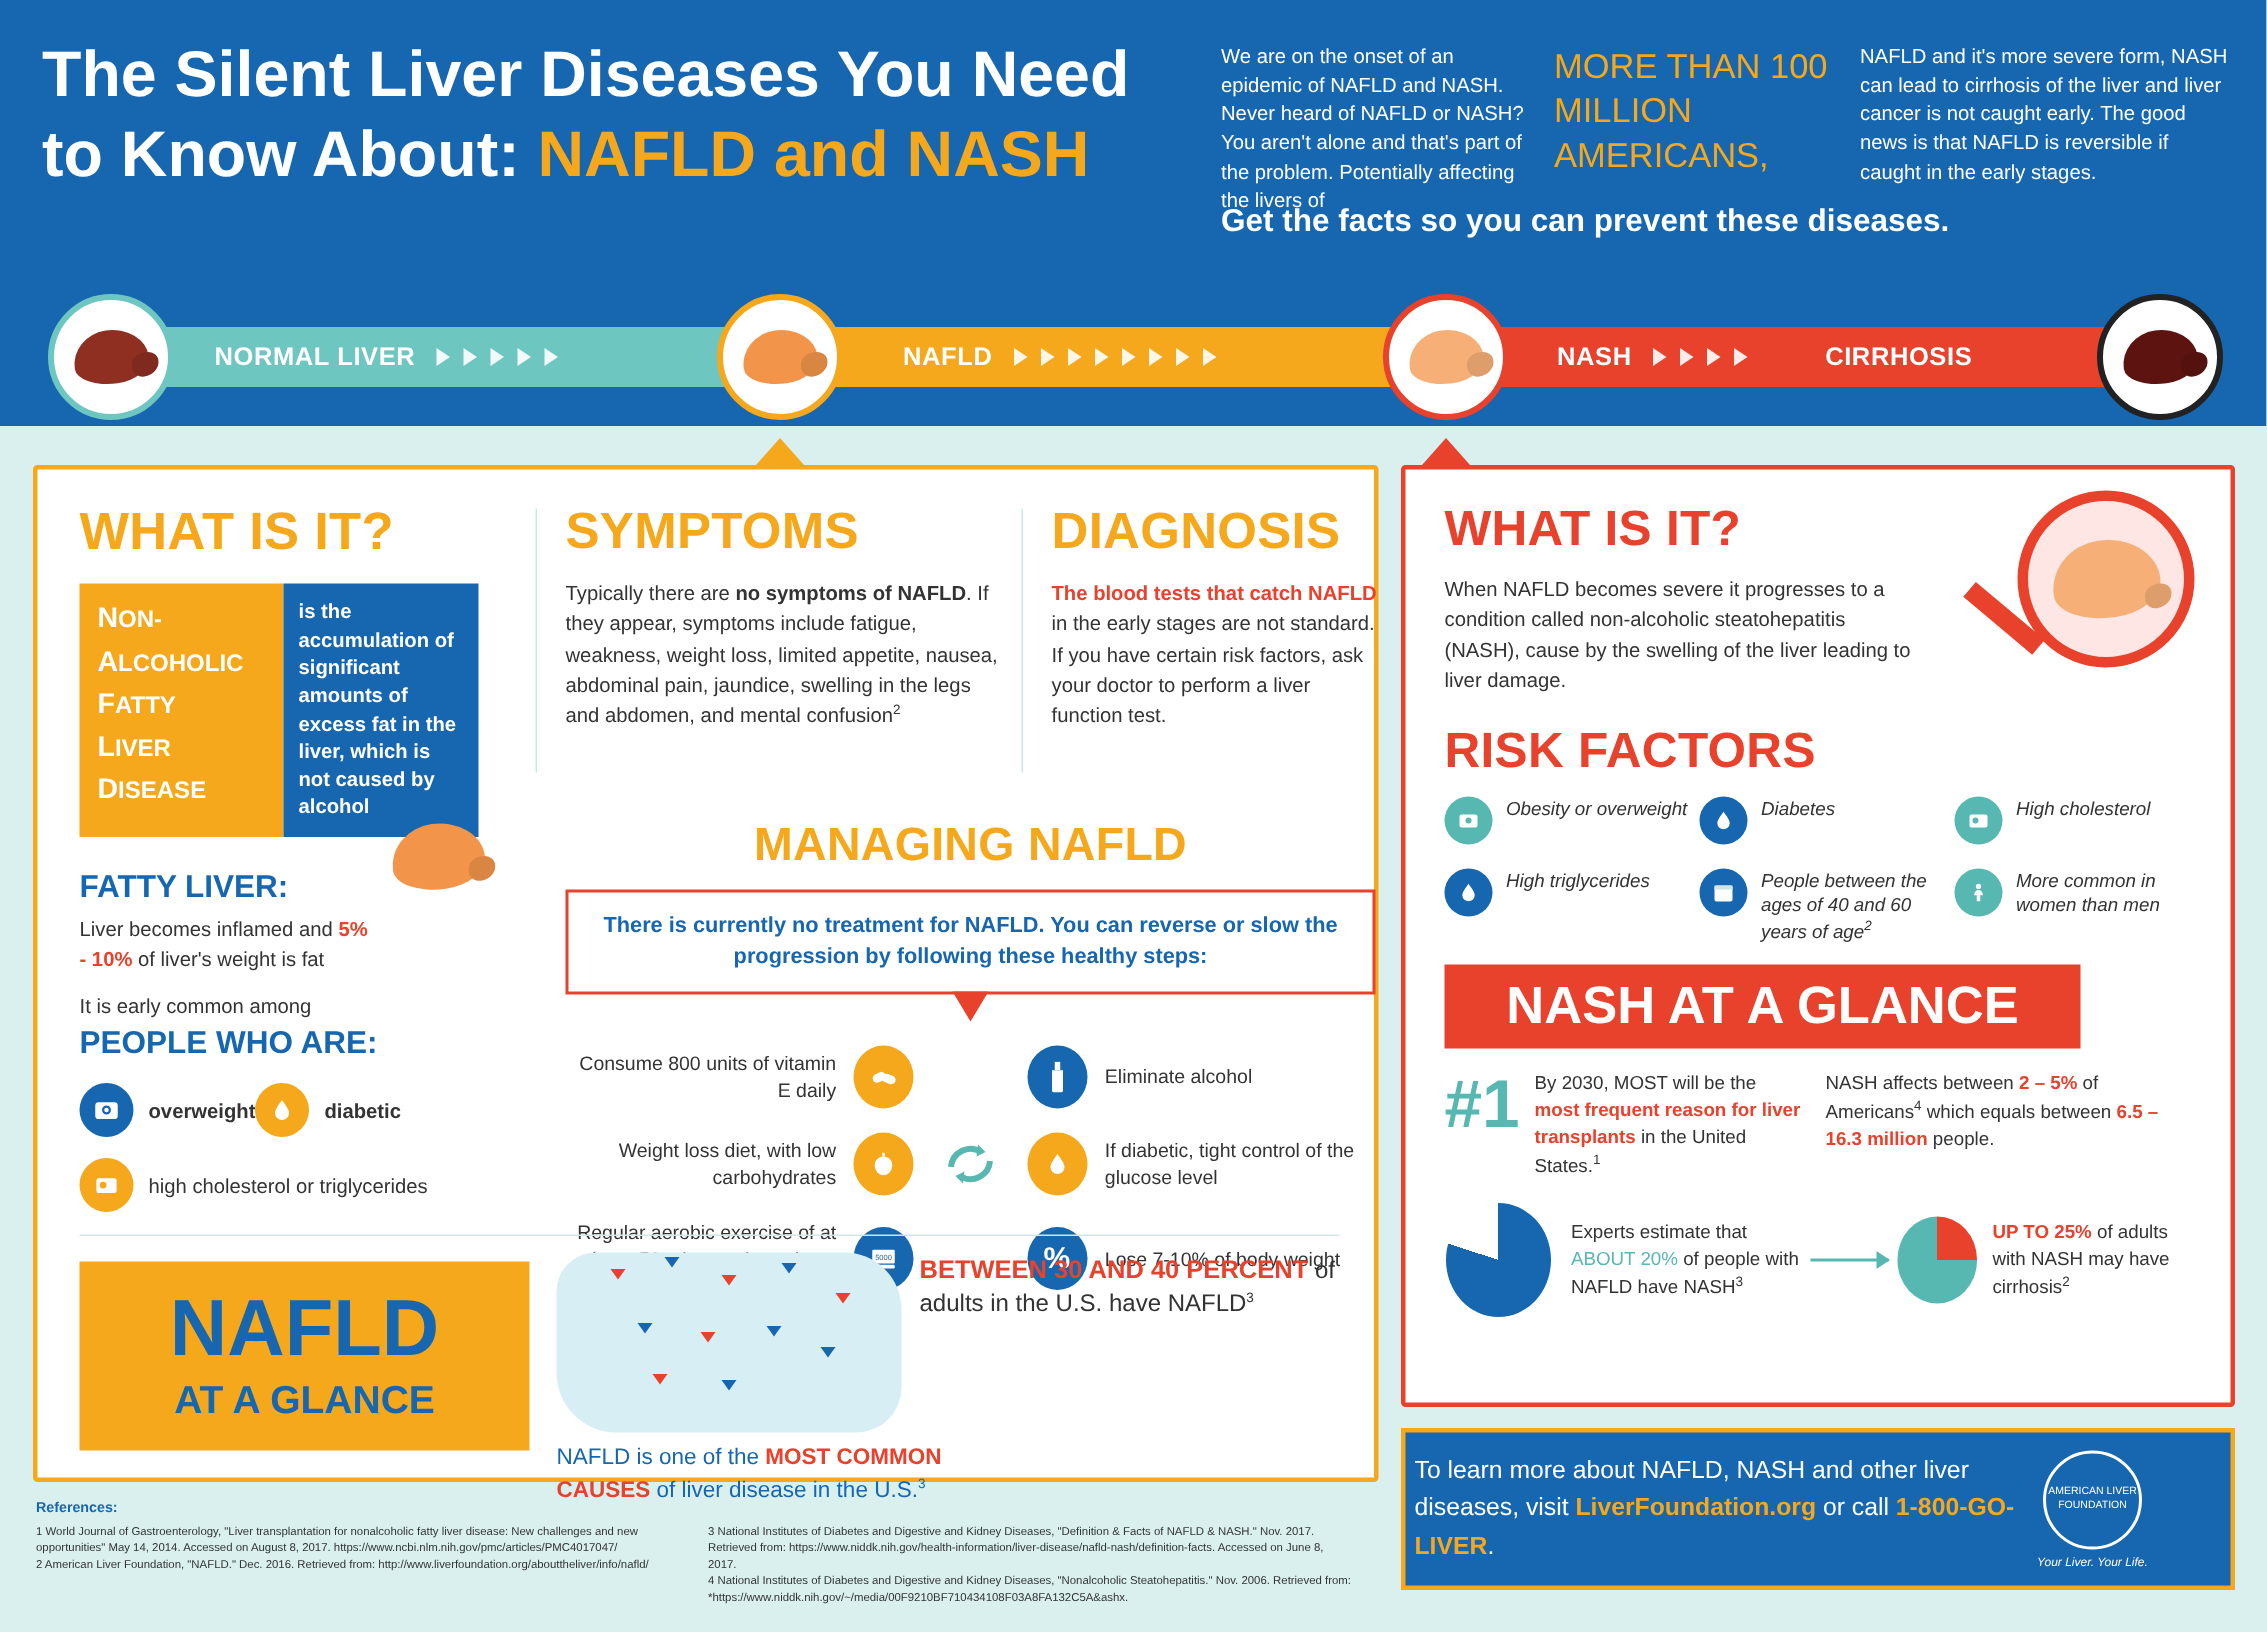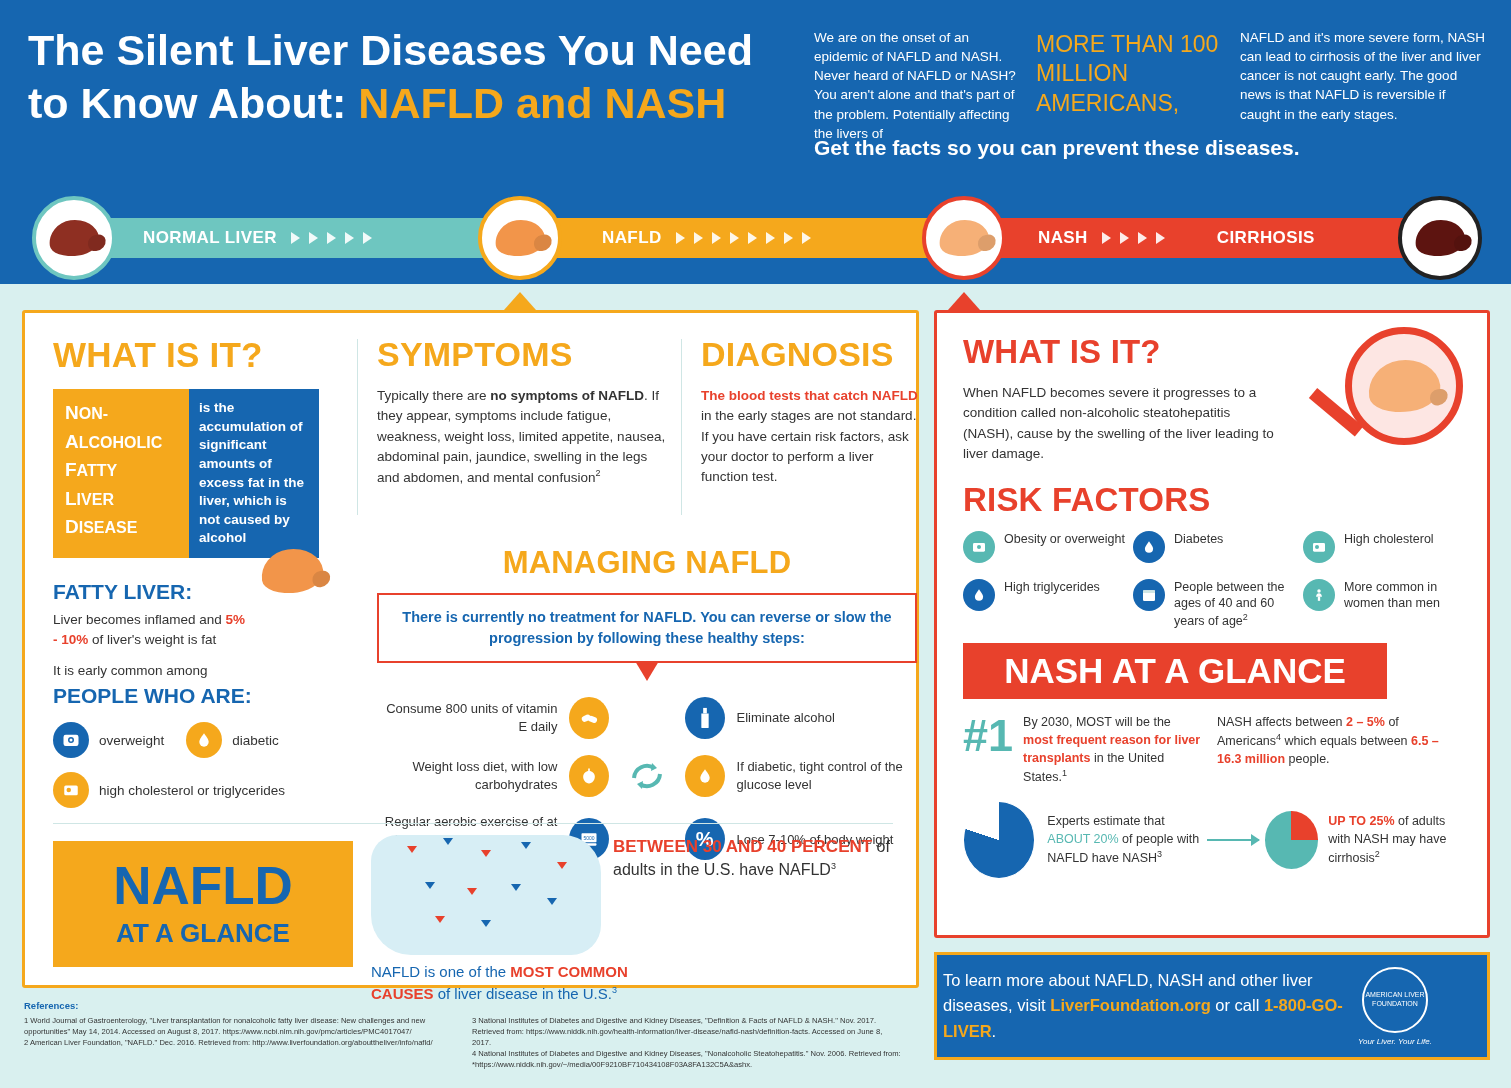--- a/index.html
+++ b/index.html
@@ -146,21 +146,21 @@
   .person.red .h, .person.red .b { background:#e8412c; }
   
   .r-what { position:absolute; left:26px; top:20px; width:320px; }
   .r-what h2 { font-size:33px; }
   .magnifier { position:absolute; right:10px; top:14px; width:180px; height:140px; }
   .mag-circle { position:absolute; right:14px; top:0; width:118px; height:118px; border-radius:50%; border:7px solid #e8412c; background:#fde6e3; display:flex; align-items:center; justify-content:center;}
   .mag-handle { position:absolute; right:118px; top:98px; width:60px; height:13px; background:#e8412c; transform:rotate(40deg); transform-origin:right center; }
   .r-risk { position:absolute; left:26px; top:168px; width:510px; }
   .r-risk h2 { font-size:33px; }
   .risk-grid { display:flex; flex-wrap:wrap; margin-top:12px; }
-  .risk-item { width:170px; display:flex; align-items:flex-start; gap:9px; margin-bottom:16px; }
+  .risk-item { width:170px; display:flex; align-items:flex-start; gap:9px; margin-bottom:16px;font-style:italic; }
   .risk-item .icon-circle { width:32px;height:32px; }
   .risk-item .icon-lbl { font-size:12.5px; line-height:1.3; }
   .nash-glance-bar {
     position:absolute; left:26px; top:330px; width:424px; height:56px;
     background:#e8412c; color:#ffffff; display:flex; align-items:center; justify-content:center;
     font-size:35px; font-weight:bold;
   }
   .nash-stats { position:absolute; left:26px; top:400px; width:504px; display:flex; }
   .ns-left { width:254px; display:flex; align-items:flex-start; }
   .hash1 { color:#57b8b2; font-size:45px; font-weight:bold; line-height:1; margin-right:10px; }
@@ -285,21 +285,21 @@
     <div class="fatty-txt">
       <span>Liver becomes inflamed and </span><b>5% - 10%</b><span> of liver's weight is fat</span>
     </div>
     <div style="position:absolute; left:208px; top:214px;">
       <span class="liver-shape liver-orange" style="width:62px;height:44px; display:block;"></span>
     </div>
 
     <div class="common-txt">It is early common among</div>
     <div class="people-h">PEOPLE WHO ARE:</div>
 
-    <div style="display:flex; gap:22px;">
+    <div style="display:flex; font-weight:bold;">
       <div class="icon-row">
         <span class="icon-circle blue">
           <svg width="18" height="18" viewBox="0 0 24 24" fill="none" stroke="#fff" stroke-width="2">
               <rect x="3" y="6" width="18" height="13" rx="2" fill="#fff"></rect>
               <circle cx="12" cy="12" r="3" stroke="#1666b0" fill="none"></circle>
             </svg>
         </span>
         <span class="icon-lbl">overweight</span>
       </div>
       <div class="icon-row">

